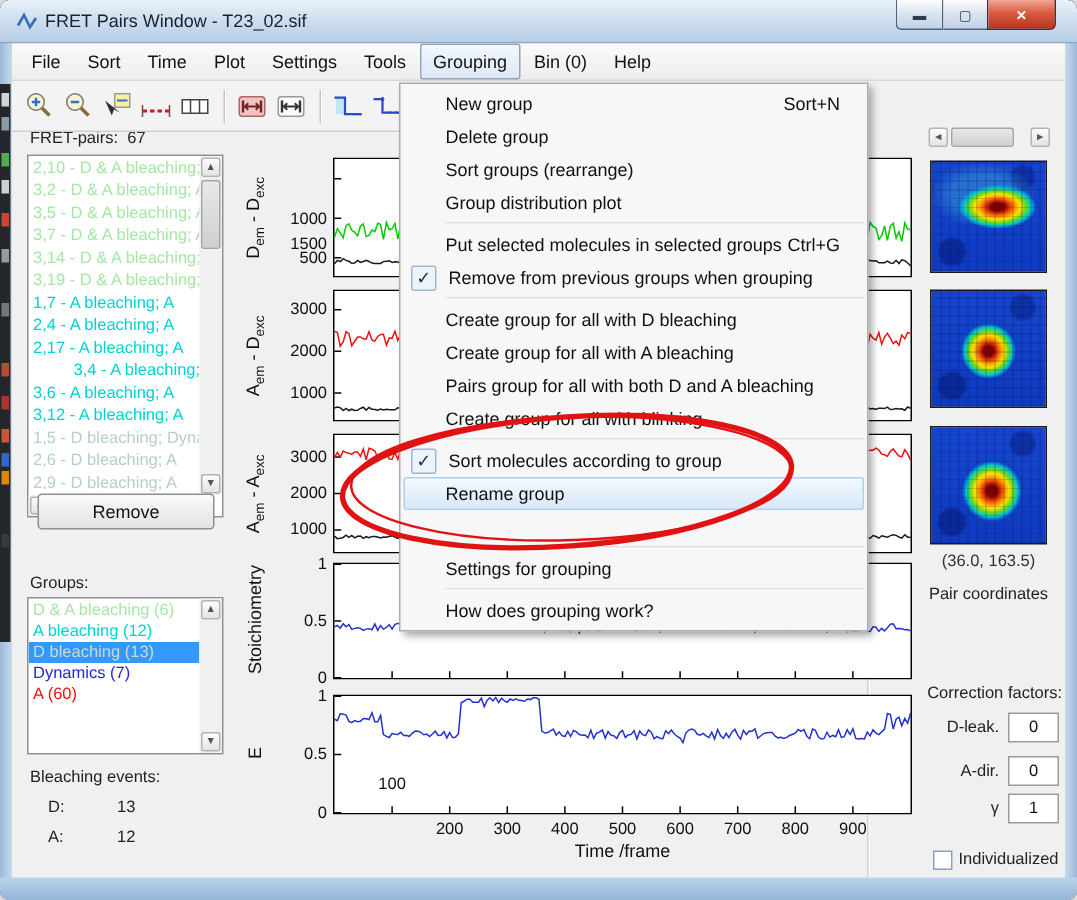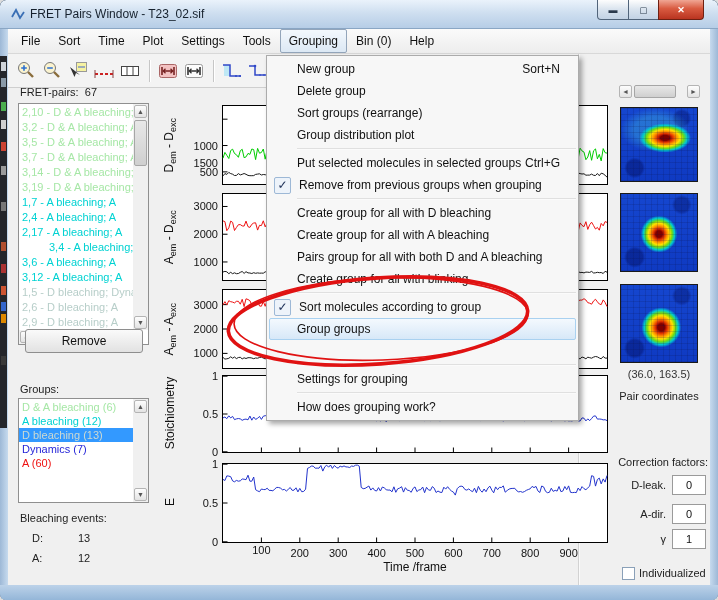--- a/index.html
+++ b/index.html
@@ -344,21 +344,21 @@
           <line x1="231.39999999999998" x2="231.39999999999998" y1="79" y2="74.5" stroke="#000"></line>
           <line x1="269.79999999999995" x2="269.79999999999995" y1="79" y2="74.5" stroke="#000"></line>
           <line x1="308.20000000000005" x2="308.20000000000005" y1="79" y2="74.5" stroke="#000"></line>
           <line x1="346.6" x2="346.6" y1="79" y2="74.5" stroke="#000"></line>
           <polyline points="1.0,16.4 2.9,17.5 4.8,12.9 6.8,13.1 8.7,13.7 10.6,17.9 12.5,18.8 14.4,17.4 16.4,18.2 18.3,17.8 20.2,16.0 22.1,16.2 24.0,16.7 26.0,12.2 27.9,18.2 29.8,18.2 31.7,14.0 33.6,26.7 35.6,27.9 37.5,28.7 39.4,26.0 41.3,26.5 43.2,26.6 45.2,25.2 47.1,27.4 49.0,27.4 50.9,27.9 52.8,25.9 54.8,24.4 56.7,24.5 58.6,25.2 60.5,26.8 62.4,26.4 64.4,28.0 66.3,26.3 68.2,24.5 70.1,27.3 72.0,27.2 74.0,24.8 75.9,28.9 77.8,25.4 79.7,28.7 81.6,28.5 83.6,26.2 85.5,5.4 87.4,4.5 89.3,3.1 91.2,3.1 93.2,5.2 95.1,5.1 97.0,5.2 98.9,2.5 100.8,8.1 102.8,3.8 104.7,2.2 106.6,4.2 108.5,2.0 110.4,5.4 112.4,2.5 114.3,4.3 116.2,5.2 118.1,3.0 120.0,4.0 122.0,2.9 123.9,3.9 125.8,4.0 127.7,4.5 129.6,3.0 131.6,3.4 133.5,2.2 135.4,2.1 137.3,3.2 139.2,24.4 141.2,25.7 143.1,25.4 145.0,24.2 146.9,23.0 148.8,27.1 150.8,24.9 152.7,27.4 154.6,28.0 156.5,24.6 158.4,28.0 160.4,24.0 162.3,24.9 164.2,26.7 166.1,27.1 168.0,27.0 170.0,28.8 171.9,23.8 173.8,29.3 175.7,25.8 177.6,25.1 179.6,23.7 181.5,29.1 183.4,24.7 185.3,27.2 187.2,27.5 189.2,29.3 191.1,25.4 193.0,23.9 194.9,28.6 196.8,27.0 198.8,26.6 200.7,24.0 202.6,29.7 204.5,24.3 206.4,26.8 208.4,27.4 210.3,23.6 212.2,25.2 214.1,29.5 216.0,28.0 218.0,29.2 219.9,29.5 221.8,24.2 223.7,26.1 225.6,23.7 227.6,26.3 229.5,28.0 231.4,29.1 233.3,32.1 235.2,25.7 237.2,23.7 239.1,23.1 241.0,23.7 242.9,26.5 244.8,27.1 246.8,25.9 248.7,27.6 250.6,28.7 252.5,25.2 254.4,29.7 256.4,23.4 258.3,27.3 260.2,29.2 262.1,26.0 264.0,28.7 266.0,24.9 267.9,23.2 269.8,27.1 271.7,29.8 273.6,23.9 275.6,26.7 277.5,24.3 279.4,24.5 281.3,22.9 283.2,29.2 285.2,27.5 287.1,26.1 289.0,25.5 290.9,25.4 292.8,25.3 294.8,27.8 296.7,28.9 298.6,28.5 300.5,29.3 302.4,28.6 304.4,27.3 306.3,26.5 308.2,25.8 310.1,23.4 312.0,24.6 314.0,23.4 315.9,27.9 317.8,29.5 319.7,23.0 321.6,23.9 323.6,28.4 325.5,29.7 327.4,29.3 329.3,25.2 331.2,28.4 333.2,27.3 335.1,28.1 337.0,23.5 338.9,28.6 340.8,28.1 342.8,23.5 344.7,26.7 346.6,22.9 348.5,29.3 350.4,29.6 352.4,29.4 354.3,29.6 356.2,25.0 358.1,27.6 360.0,23.6 362.0,25.7 363.9,26.7 365.8,24.9 367.7,23.1 369.6,12.7 371.6,13.4 373.5,23.1 375.4,16.5 377.3,15.1 379.2,20.9 381.2,15.9 383.1,19.1 385.0,12.5" fill="none" stroke="#2233cc" stroke-width="1"></polyline>
         </svg></div>
       <div class="ytick" style="left: 176px; top: 535.8px;">0</div>
       <div class="ytick" style="left: 176px; top: 497px;">0.5</div>
       <div class="ytick" style="left: 176px; top: 458.2px;">1</div>
       <div class="ylabel" style="width: 80px; left: 130px; top: 495px;">E</div>
-      <div class="xtick" style="left: 241.4px; top: 544px;">100</div>
+      <div class="xtick" style="left: 241.4px; top: 517px;">100</div>
       <div class="xtick" style="left: 279.8px; top: 547px;">200</div>
       <div class="xtick" style="left: 318.2px; top: 547px;">300</div>
       <div class="xtick" style="left: 356.6px; top: 547px;">400</div>
       <div class="xtick" style="left: 395px; top: 547px;">500</div>
       <div class="xtick" style="left: 433.4px; top: 547px;">600</div>
       <div class="xtick" style="left: 471.8px; top: 547px;">700</div>
       <div class="xtick" style="left: 510.2px; top: 547px;">800</div>
       <div class="xtick" style="left: 548.6px; top: 547px;">900</div>
     </div>
   <div class="xlabel" style="left:315px;top:560px;width:200px;">Time /frame</div>
@@ -439,21 +439,21 @@
         <div class="gutter"></div>
         <div class="plab">Create group for all with blinking</div>
       </div>
       <div class="psep"></div>
       <div class="prow">
         <div class="gutter checked">✓</div>
         <div class="plab">Sort molecules according to group</div>
       </div>
       <div class="prow hl">
         <div class="gutter"></div>
-        <div class="plab">Group groups</div>
+        <div class="plab">Rename group</div>
       </div>
       <div class="prow">
         <div class="gutter"></div>
       </div>
       <div class="psep"></div>
       <div class="prow">
         <div class="gutter"></div>
         <div class="plab">Settings for grouping</div>
       </div>
       <div class="psep"></div>

